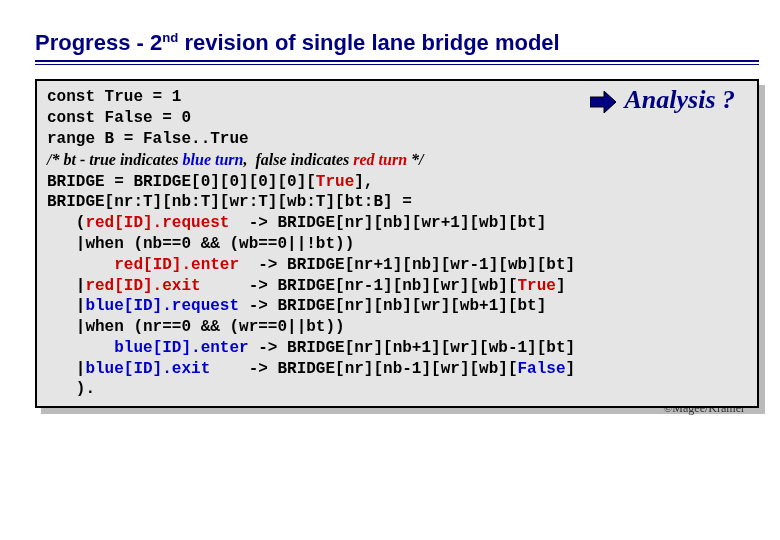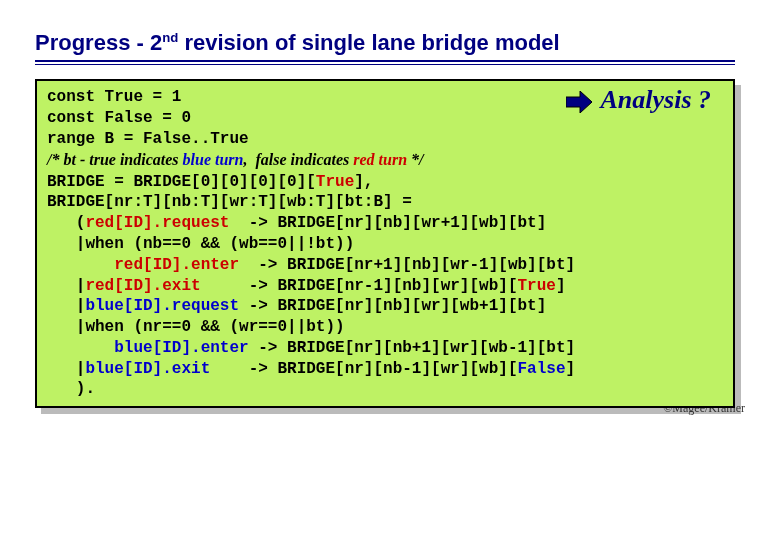--- a/index.html
+++ b/index.html
@@ -9,21 +9,21 @@
     height: 540px;
     background: #ffffff;
     font-family: Arial, Helvetica, sans-serif;
     overflow: hidden;
   }
   .slide {
     position: relative;
     box-sizing: border-box;
     width: 780px;
     height: 428px;
-    padding: 30px 45px 20px 35px;
+    padding: 30px 21px 20px 35px;
   }
   .title {
     font-size: 22px;
     font-weight: bold;
     color: #000080;
     padding-bottom: 4px;
   }
   .title sup {
     font-size: 60%;
   }
@@ -40,21 +40,21 @@
   .codebox-shadow {
     position: absolute;
     top: 6px; left: 6px;
     right: -6px; bottom: -6px;
     background: #bbbbbb;
     z-index: 0;
   }
   .codebox {
     position: relative;
     z-index: 1;
-    background: #bef264;
+    background: #e5e5e5;
     border: 2px solid #000000;
     padding: 6px 10px 6px 10px;
     font-family: "Courier New", monospace;
     font-size: 16px;
     line-height: 1.3;
     font-weight: bold;
     white-space: pre;
     overflow: hidden;
   }
   .analysis {

